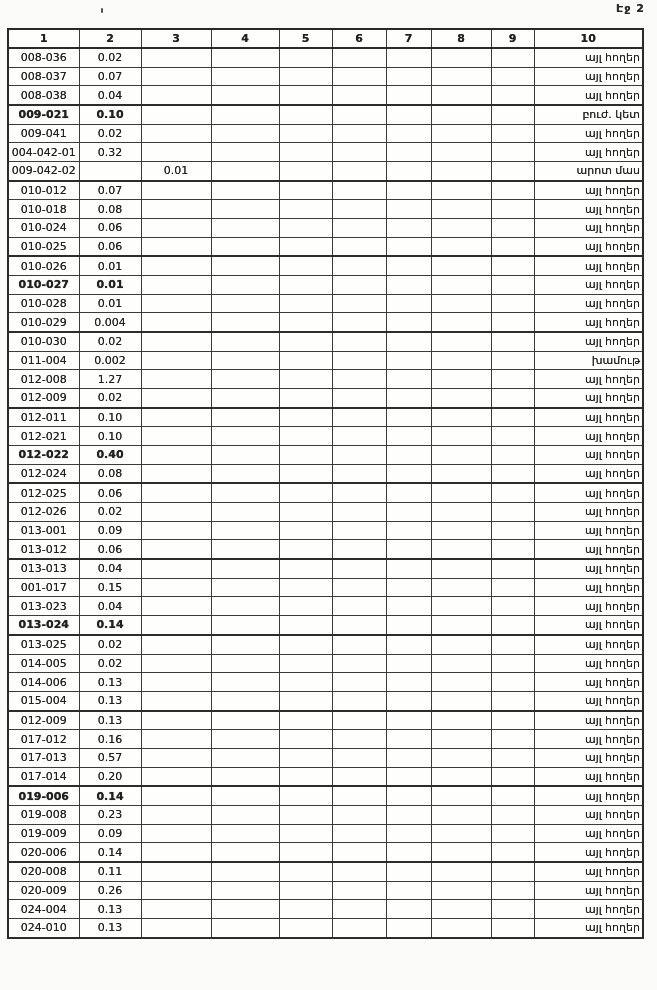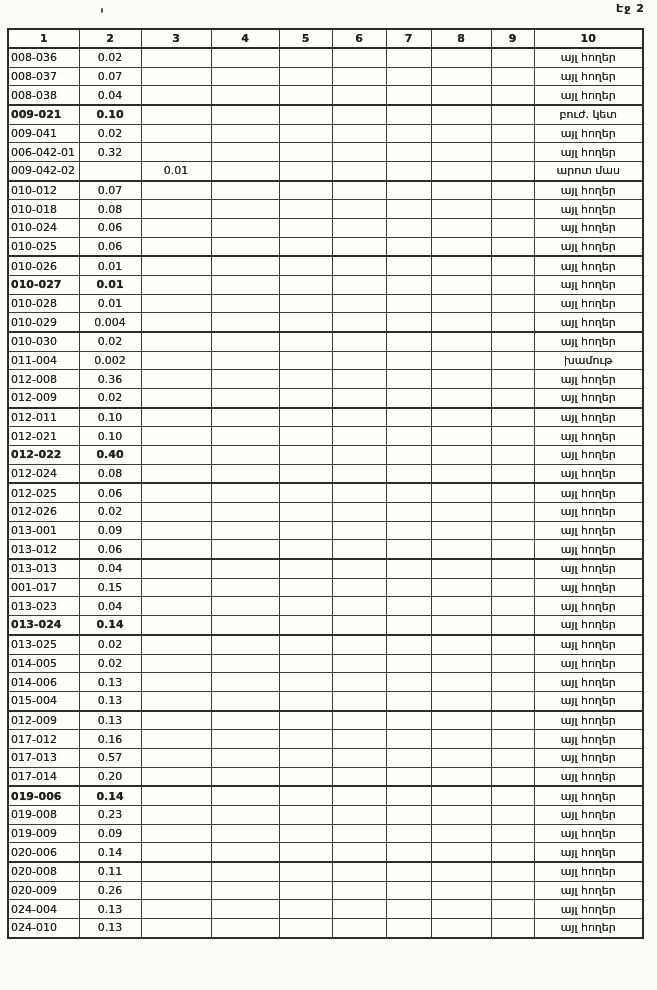--- a/index.html
+++ b/index.html
@@ -54,23 +54,23 @@
     line-height: 17px;
   }
   table.land-table thead th {
     height: 17px;
     font-weight: bold;
     text-align: center;
     border-top: 2px solid #2c2c2c;
     border-bottom: 2px solid #2c2c2c;
   }
   table.land-table { border: 2px solid #2c2c2c; }
-  td.c-code  { text-align: left;  padding-left: 3px; margin-left: 32px; }
+  td.c-code  { text-align: center;  padding-left: 3px; margin-left: 32px; }
   td.c-num   { text-align: center; }
-  td.c-land  { text-align: center;  padding-left: 4px; }
+  td.c-land  { text-align: right;  padding-left: 4px; }
   
   tbody tr:nth-child(4n+3) td { border-bottom-width: 2px; border-bottom-color: #2e2e2e; }
   tbody tr:nth-child(7n+1) td { border-top-color: #303030; }
   tbody tr:nth-child(9n+4) .c-code,
   tbody tr:nth-child(9n+4) .c-num { font-weight: bold; text-shadow: 0 0 0.7px #333; }
   col.w1  { width: 71px; }
   col.w2  { width: 62px; }
   col.w3  { width: 70px; }
   col.w4  { width: 68px; }
   col.w5  { width: 53px; }
@@ -172,21 +172,21 @@
             <td class="c-num"></td>
             <td class="c-num"></td>
             <td class="c-num"></td>
             <td class="c-num"></td>
             <td class="c-num"></td>
             <td class="c-num"></td>
             <td class="c-num"></td>
             <td class="c-land">այլ հողեր</td>
           </tr>
           <tr>
-            <td class="c-code">006-042-01</td>
+            <td class="c-code">004-042-01</td>
             <td class="c-num">0.32</td>
             <td class="c-num"></td>
             <td class="c-num"></td>
             <td class="c-num"></td>
             <td class="c-num"></td>
             <td class="c-num"></td>
             <td class="c-num"></td>
             <td class="c-num"></td>
             <td class="c-land">այլ հողեր</td>
           </tr>
@@ -317,21 +317,21 @@
             <td class="c-num"></td>
             <td class="c-num"></td>
             <td class="c-num"></td>
             <td class="c-num"></td>
             <td class="c-num"></td>
             <td class="c-num"></td>
             <td class="c-land">խամութ</td>
           </tr>
           <tr>
             <td class="c-code">012-008</td>
-            <td class="c-num">0.36</td>
+            <td class="c-num">1.27</td>
             <td class="c-num"></td>
             <td class="c-num"></td>
             <td class="c-num"></td>
             <td class="c-num"></td>
             <td class="c-num"></td>
             <td class="c-num"></td>
             <td class="c-num"></td>
             <td class="c-land">այլ հողեր</td>
           </tr>
           <tr>

